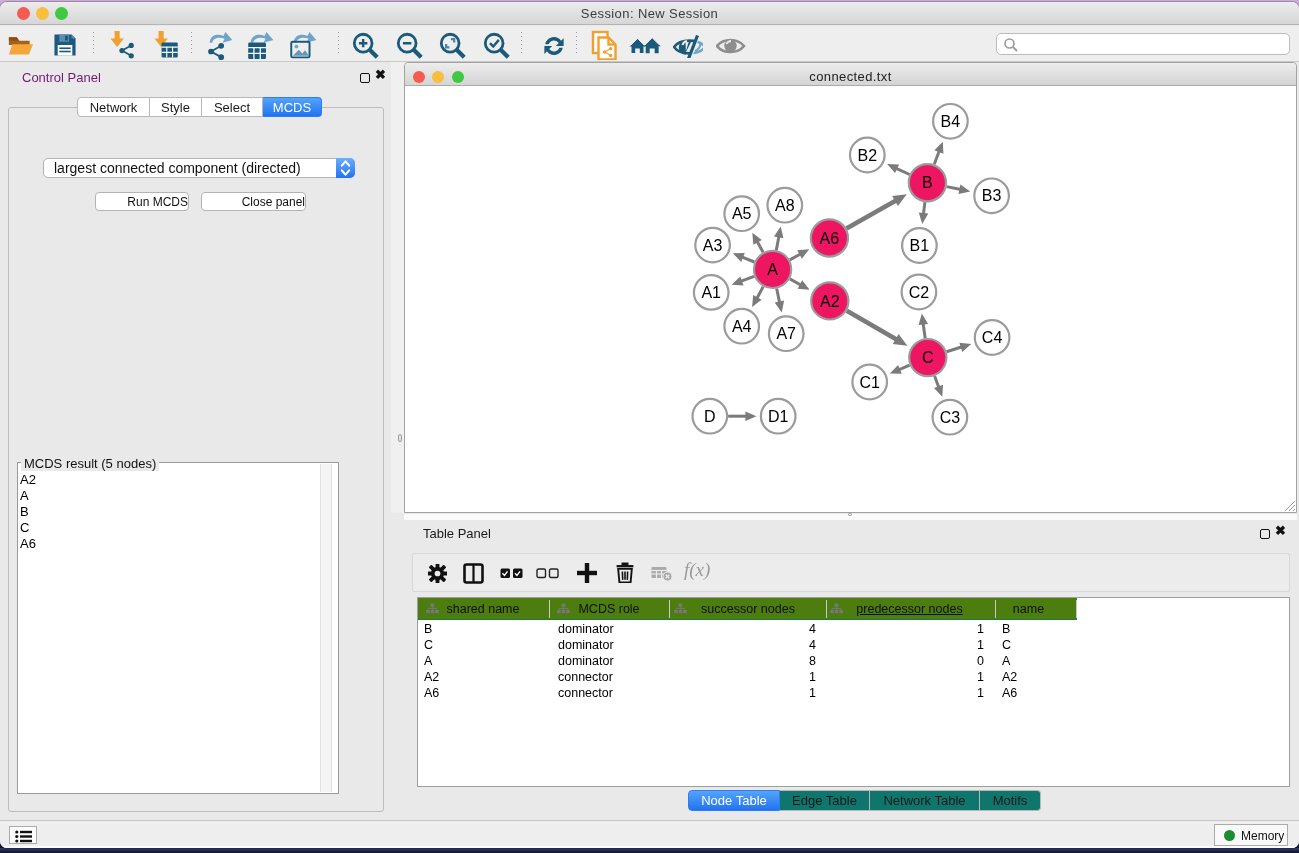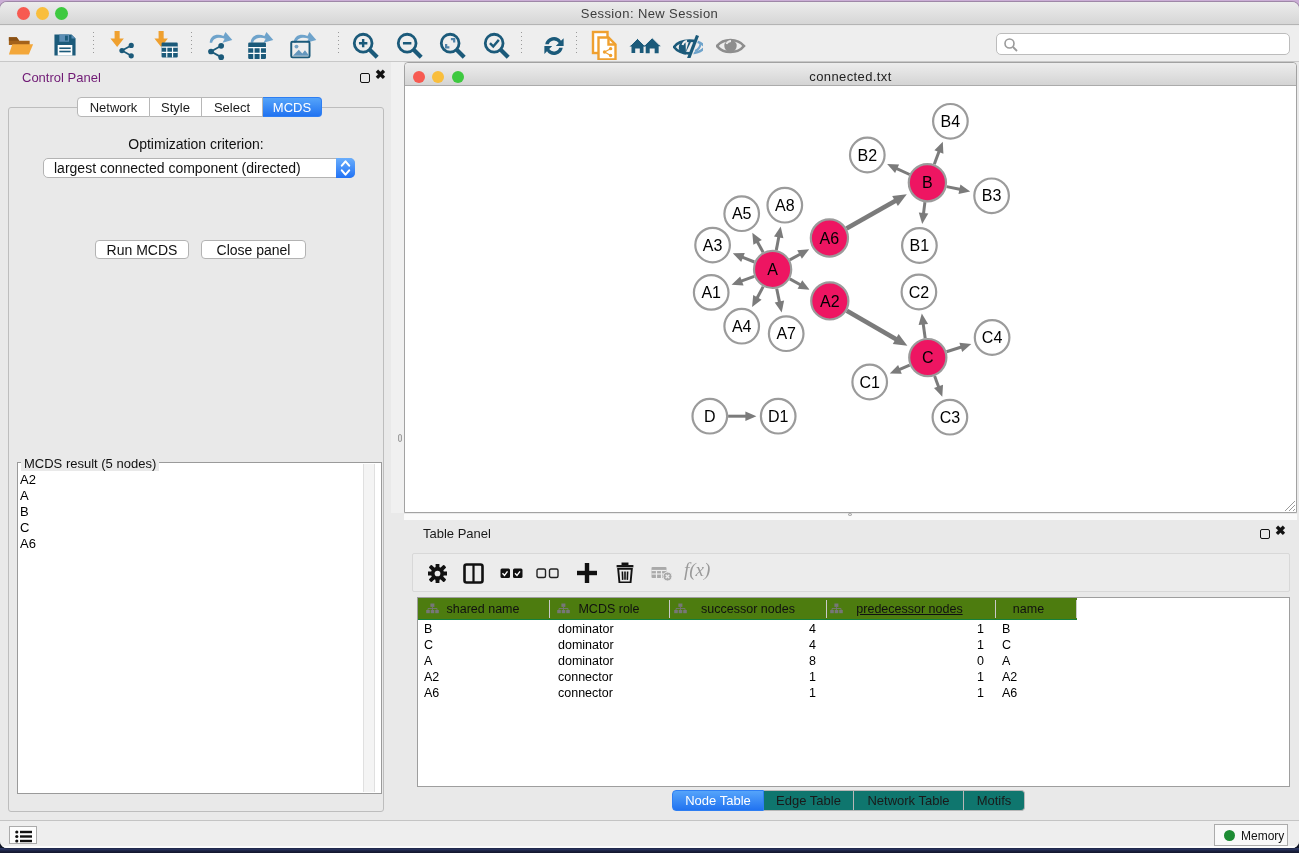--- a/index.html
+++ b/index.html
@@ -39,22 +39,22 @@
 .tab.last { border-radius:0 4px 4px 0; }
 .tab.sel { background:linear-gradient(#55a4fa,#2173f1); color:#fff; border-color:#2e7ef2; }
 #opt-label { position:absolute; left:0; width:392px; top:74px; text-align:center;
   font-size:14px; color:#111; }
 #dd { position:absolute; left:43px; top:96px; width:312px; height:20px; background:#fff;
   border:1px solid #b3b3b3; border-radius:5px; font-size:14px; color:#111;
   line-height:19px; padding-left:10px; }
 #dd-step { position:absolute; right:-1px; top:-1px; width:19px; height:20px;
   border-radius:0 5px 5px 0; background:linear-gradient(#6aaefc,#2172f5); }
 .btn { position:absolute; height:19px; background:#fff; border:1px solid #b3b3b3;
-  border-radius:4px; font-size:14px; color:#111; text-align:center; line-height:18px;margin-top:48px; }
-#fs { position:absolute; left:17px; top:400px; width:365px; height:332px;
+  border-radius:4px; font-size:12px; color:#111; text-align:right; line-height:18px; }
+#fs { position:absolute; left:17px; top:400px; width:322px; height:332px;
   border:1px solid #9a9a9a; background:#fff; }
 #fs-legend { position:absolute; left:3px; top:-7px; background:#e9e9e9; padding:0 3px;
   font-size:13px; color:#111; }
 #fs-list { position:absolute; left:2px; top:9px; font-size:13px; color:#000; line-height:16px; }
 #fs-sb { position:absolute; right:6px; top:1px; bottom:1px; width:12px;
   background:#f4f4f4; border-left:1px solid #e0e0e0; border-right:1px solid #e0e0e0; }
 .handle { position:absolute; background:#e4e4e4; border:1px solid #9f9f9f; border-radius:2px; }
 #vsplit { position:absolute; left:391px; top:0; width:13px; height:451px; background:#f0f0f0; }
 #hsplit { position:absolute; left:404px; top:452px; width:893px; height:6px; background:#fafafa; }
 #gwin { position:absolute; left:404px; top:0px; width:893px; height:451px;
@@ -79,21 +79,21 @@
 #tbl-head { position:absolute; left:0; top:0; width:659px; height:22px;
   background:#4d7c0f; border-bottom:1px solid #15803d; }
 .th-sep { position:absolute; top:2px; height:18px; width:1px; background:#c9c9c9; }
 .th { position:absolute; top:4px; font-size:12.5px; color:#111; }
 .td { position:absolute; font-size:12.5px; color:#000; }
 #btabs { position:absolute; left:672px; top:728px; height:21px; display:flex; }
 .btab { height:21px; background:#0f766e; border:1px solid #b7b7b7; border-left:none;
   font-size:13px; color:#1a1a1a; text-align:center; line-height:20px; }
 .btab.first { border-left:1px solid #b7b7b7; border-radius:4px 0 0 4px; }
 .btab.last { border-radius:0 4px 4px 0; }
-.btab.sel { background:linear-gradient(#55a4fa,#2173f1); color:#fff; border-color:#2e7ef2; }
+.btab.sel { background:linear-gradient(#55a4fa,#2173f1); color:#fff; border-color:#2e7ef2;margin-left:16px; }
 #status { position:absolute; left:0; top:818px; width:100%; height:28px;
   box-shadow:inset 0 -2px 0 #fcfcfc;
   background:#eeeeee; border-top:1px solid #c4c4c4; }
 #st-btn { position:absolute; left:9px; top:5px; width:28px; height:18px; background:#fdfdfd;
   border:1px solid #ababab; }
 #mem-btn { position:absolute; left:1214px; top:3px; width:74px; height:22px; background:#f9f9f9;
   border:1px solid #ababab; font-size:12px; color:#111; }
 #mem-btn .dot { position:absolute; left:9px; top:5px; width:11px; height:11px;
   border-radius:50%; background:#1d8c34; }
 #mem-btn .lbl { position:absolute; left:26px; top:4px; }
@@ -272,21 +272,20 @@
     <div id="cp-title">Control Panel</div>
     <div id="cp-float"></div>
     <div id="cp-close">✖</div>
     <div id="cp-panel"></div>
     <div id="cp-tabs">
       <div class="tab first" style="width:73px;">Network</div>
       <div class="tab" style="width:52px;">Style</div>
       <div class="tab" style="width:61px;">Select</div>
       <div class="tab last sel" style="width:59px;">MCDS</div>
     </div>
-    <div id="opt-label">Optimization criterion:</div>
     <div id="dd">largest connected component (directed)
       <div id="dd-step">
           <svg width="19" height="20" viewBox="0 0 19 20" style="position:absolute;left:0;top:0">
 <path d="M5.8 7.6 L9.5 3.4 L13.2 7.6" fill="none" stroke="#fff" stroke-width="2.1" stroke-linecap="round" stroke-linejoin="round"></path>
 <path d="M5.8 12.4 L9.5 16.6 L13.2 12.4" fill="none" stroke="#fff" stroke-width="2.1" stroke-linecap="round" stroke-linejoin="round"></path>
           </svg>
         </div>
     </div>
     <div class="btn" style="left:95px; top:130px; width:94px;">Run MCDS</div>
     <div class="btn" style="left:201px; top:130px; width:105px;">Close panel</div>

